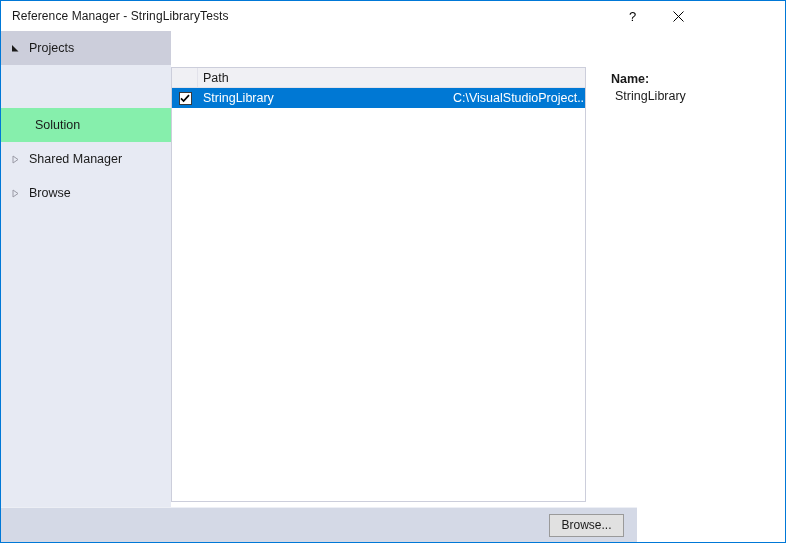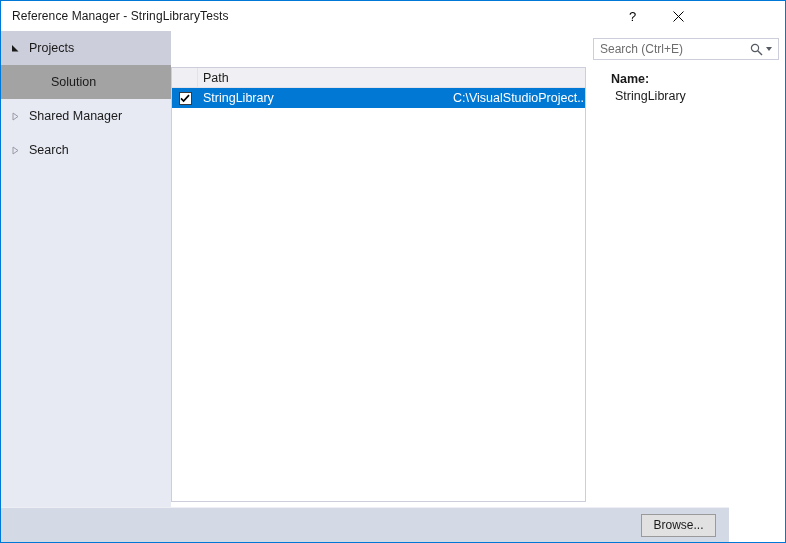--- a/index.html
+++ b/index.html
@@ -76,22 +76,23 @@
     font-size: 12.5px;
     color: #1a1a1a;
     padding-left: 10px;
     box-sizing: border-box;
     white-space: nowrap;
   }
   .tree-item.selected {
     background: #CCCEDB;
   }
   .tree-item.child {
-    background: #a3a3a3;
-    padding-left: 48px;
+    background: #86efac;
+    padding-left: 32px;
+    margin-top: 43px;
   }
   .expander {
     width: 16px;
     display: inline-block;
     flex: 0 0 16px;
     text-align: left;
   }
   .expander svg { display: block; }
   .tree-label { padding-left: 2px; }
 
@@ -234,21 +235,21 @@
     color: #1a1a1a;
     line-height: 17px;
     padding-left: 4px;
   }
 
   
   #buttonbar {
     position: absolute;
     left: 0;
     bottom: 0;
-    width: 728px;
+    width: 636px;
     height: 35px;
     background: #D4D9E6;
     border-top: 1px solid #EDEFF5;
     display: flex;
     align-items: center;
     justify-content: flex-end;
     padding-right: 13px;
     box-sizing: border-box;
     gap: 17px;
   }
@@ -314,37 +315,27 @@
       </span>
       <span class="tree-label">Shared Manager</span>
     </div>
 
     <div class="tree-item">
       <span class="expander">
         <svg width="9" height="9" viewBox="0 0 9 9">
           <polygon points="2,1 7,4.5 2,8" fill="none" stroke="#9a9aa5" stroke-width="1"></polygon>
         </svg>
       </span>
-      <span class="tree-label">Search</span>
+      <span class="tree-label">Browse</span>
     </div>
 
   </div>
 
   <div id="content">
 
-    <div id="searchbar">
-      <input id="search-input" type="text" placeholder="Search (Ctrl+E)" style="">
-      <span class="search-icon-wrap">
-        <svg width="13" height="13" viewBox="0 0 13 13">
-          <circle cx="5" cy="5" r="3.6" fill="none" stroke="#555a63" stroke-width="1.2"></circle>
-          <line x1="7.7" y1="7.7" x2="12" y2="12" stroke="#555a63" stroke-width="1.4"></line>
-        </svg>
-        <span class="search-caret"></span>
-      </span>
-    </div>
 
     <div id="listpanel">
 
       <div id="list-header">
         <div class="hdr-cell hdr-check"></div>
         <div class="hdr-cell hdr-path">Path</div>
       </div>
 
       <div class="list-row selected">
         <div class="cell cell-check">

